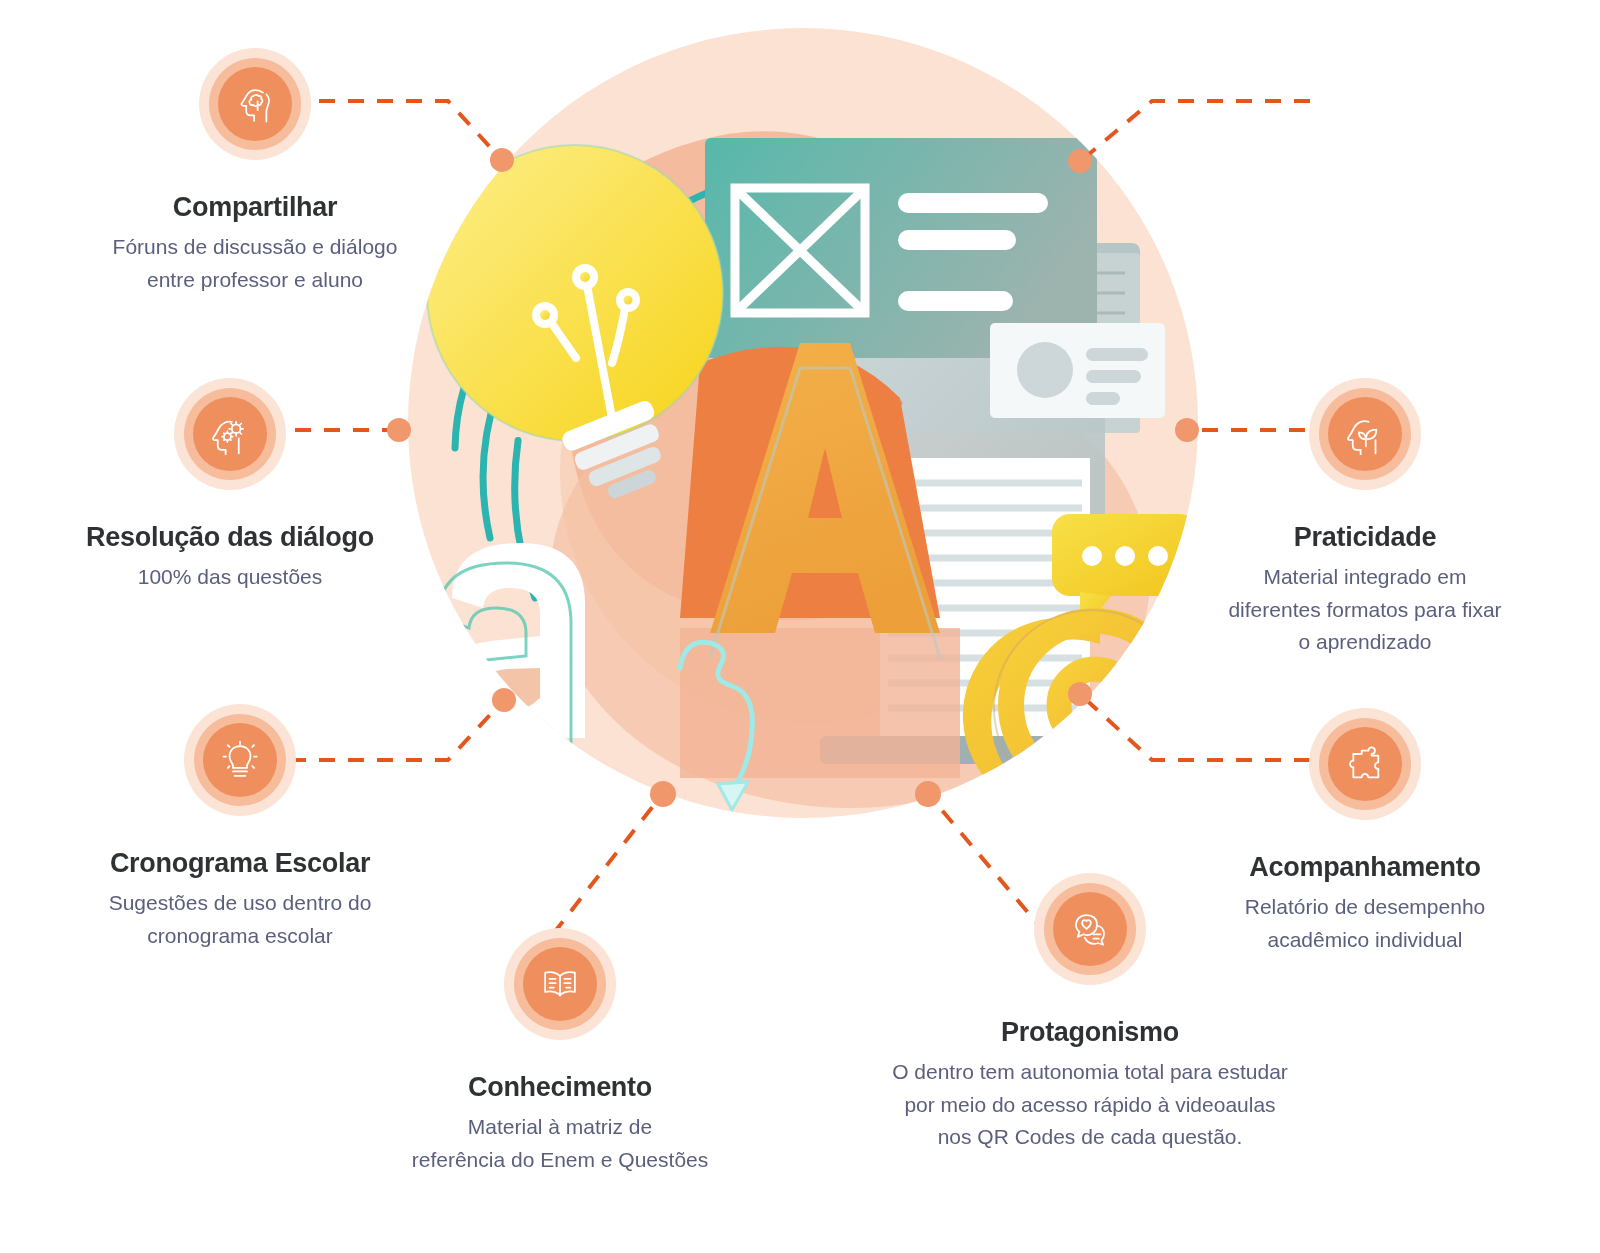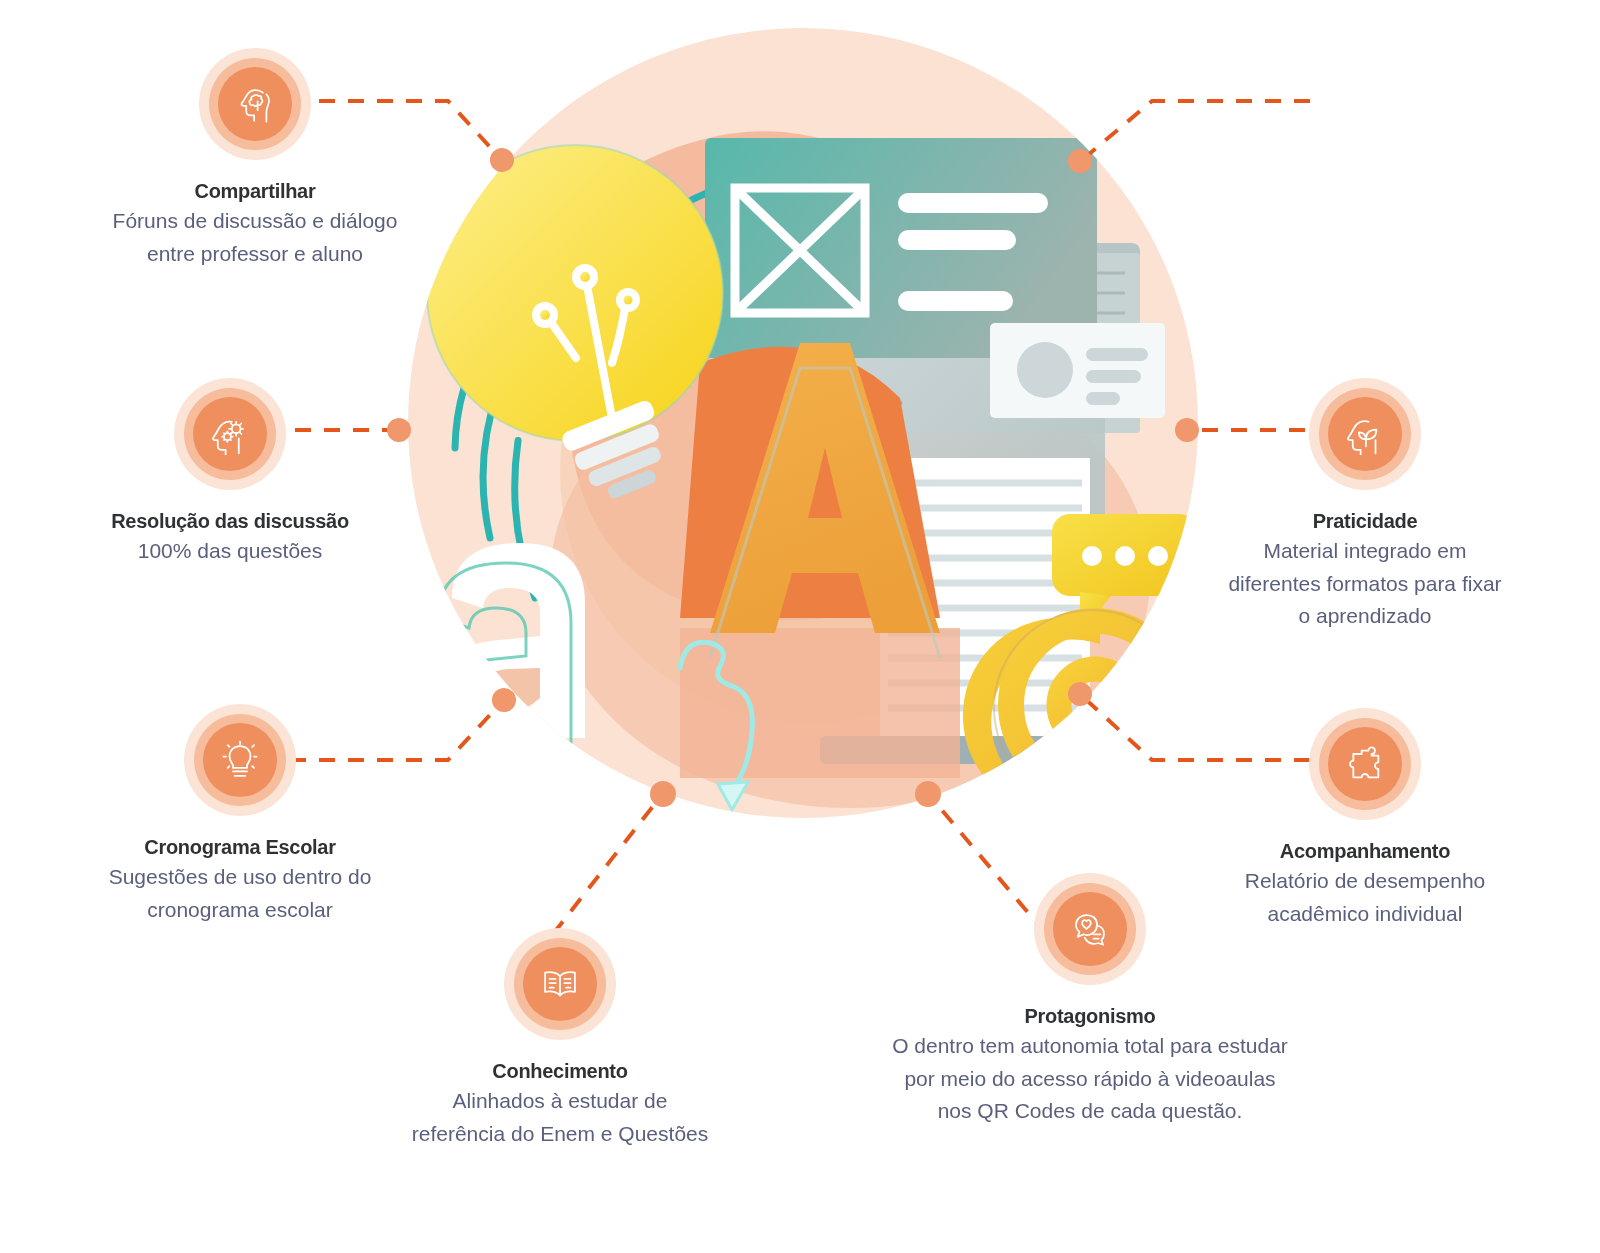--- a/index.html
+++ b/index.html
@@ -40,25 +40,25 @@
     display: flex; align-items: center; justify-content: center;
   }
   .badge-core {
     width: 74px; height: 74px; border-radius: 50%;
     background: #ef8f5d;
     display: flex; align-items: center; justify-content: center;
   }
   .badge-core svg { display: block; }
 
   .node-title {
-    font-size: 20px; font-weight: 700; color: #2f3234;
-    letter-spacing: -0.3px; margin-top: 20px; white-space: nowrap;
+    font-size: 27px; font-weight: 700; color: #2f3234;
+    letter-spacing: -0.3px; margin-top: 32px; white-space: nowrap;
   }
   .node-desc {
-    font-size: 21px; color: #5a5f7d; line-height: 1.55; margin-top: 2px;
+    font-size: 21px; color: #5a5f7d; line-height: 1.55; margin-top: 8px;
   }
 
   
   #node-compartilhar { left: 55px;  top: 48px;  width: 400px; }
   #node-resolucao    { left: 10px;  top: 378px; width: 440px; }
   #node-cronograma   { left: 40px;  top: 704px; width: 400px; }
   #node-simulados    { left: 1165px; top: 48px;  width: 400px; }
   #node-praticidade  { left: 1160px; top: 378px; width: 410px; }
   #node-acompanhamento { left: 1155px; top: 708px; width: 420px; text-align: center; }
   #node-conhecimento { left: 365px; top: 928px; width: 390px; }
@@ -283,21 +283,21 @@
             <path d="M26 10c-6-1-12 2-15 8-2 4-3 6-6 10-1 2 0 3 2 3h3v6c0 3 2 5 5 5h4v6"></path>
             <path d="M34 29v17"></path>
             <circle cx="31" cy="18" r="5"></circle>
             <path d="M31 10v3M31 23v3M39 18h-3M26 18h-3M37 12l-2 2M27 22l-2 2M37 24l-2-2M27 14l-2-2"></path>
             <circle cx="21" cy="27" r="4"></circle>
             <path d="M21 21v2M21 31v2M27 27h-2M17 27h-2M25 23l-1 1M18 30l-1 1M25 31l-1-1M18 24l-1-1"></path>
           </svg>
         </div>
       </div>
     </div>
-    <div class="node-title">Resolução das discussão</div>
+    <div class="node-title">Resolução das diálogo</div>
     <div class="node-desc">
       <div>100% das questões</div>
     </div>
   </div>
 
   <div class="node" id="node-cronograma">
     <div class="badge">
       <div class="badge-mid">
         <div class="badge-core">
           <svg width="42" height="42" viewBox="0 0 48 48" fill="none" stroke="#fff" stroke-width="2" stroke-linecap="round" stroke-linejoin="round">
@@ -362,21 +362,21 @@
           <svg width="42" height="42" viewBox="0 0 48 48" fill="none" stroke="#fff" stroke-width="2" stroke-linecap="round" stroke-linejoin="round">
             <path d="M24 15C20 11 13 10 7 11v22c6-1 13 0 17 4 4-4 11-5 17-4V11c-6-1-13 0-17 4Z"></path>
             <path d="M24 15v22"></path>
             <path d="M12 18h7M12 23h7M12 28h5M29 18h7M29 23h7M31 28h5"></path>
           </svg>
         </div>
       </div>
     </div>
     <div class="node-title">Conhecimento</div>
     <div class="node-desc">
-      <div>Alinhados à estudar de</div>
+      <div>Material à matriz de</div>
       <div>referência do Enem e Questões</div>
     </div>
   </div>
 
   <div class="node" id="node-protagonismo">
     <div class="badge">
       <div class="badge-mid">
         <div class="badge-core">
           <svg width="42" height="42" viewBox="0 0 48 48" fill="none" stroke="#fff" stroke-width="2" stroke-linecap="round" stroke-linejoin="round">
             <path d="M20 8C13 8 8 13 8 19c0 3 1 6 4 8l-2 6 7-3c1 1 3 1 3 1 7 0 12-5 12-12S27 8 20 8Z"></path>

